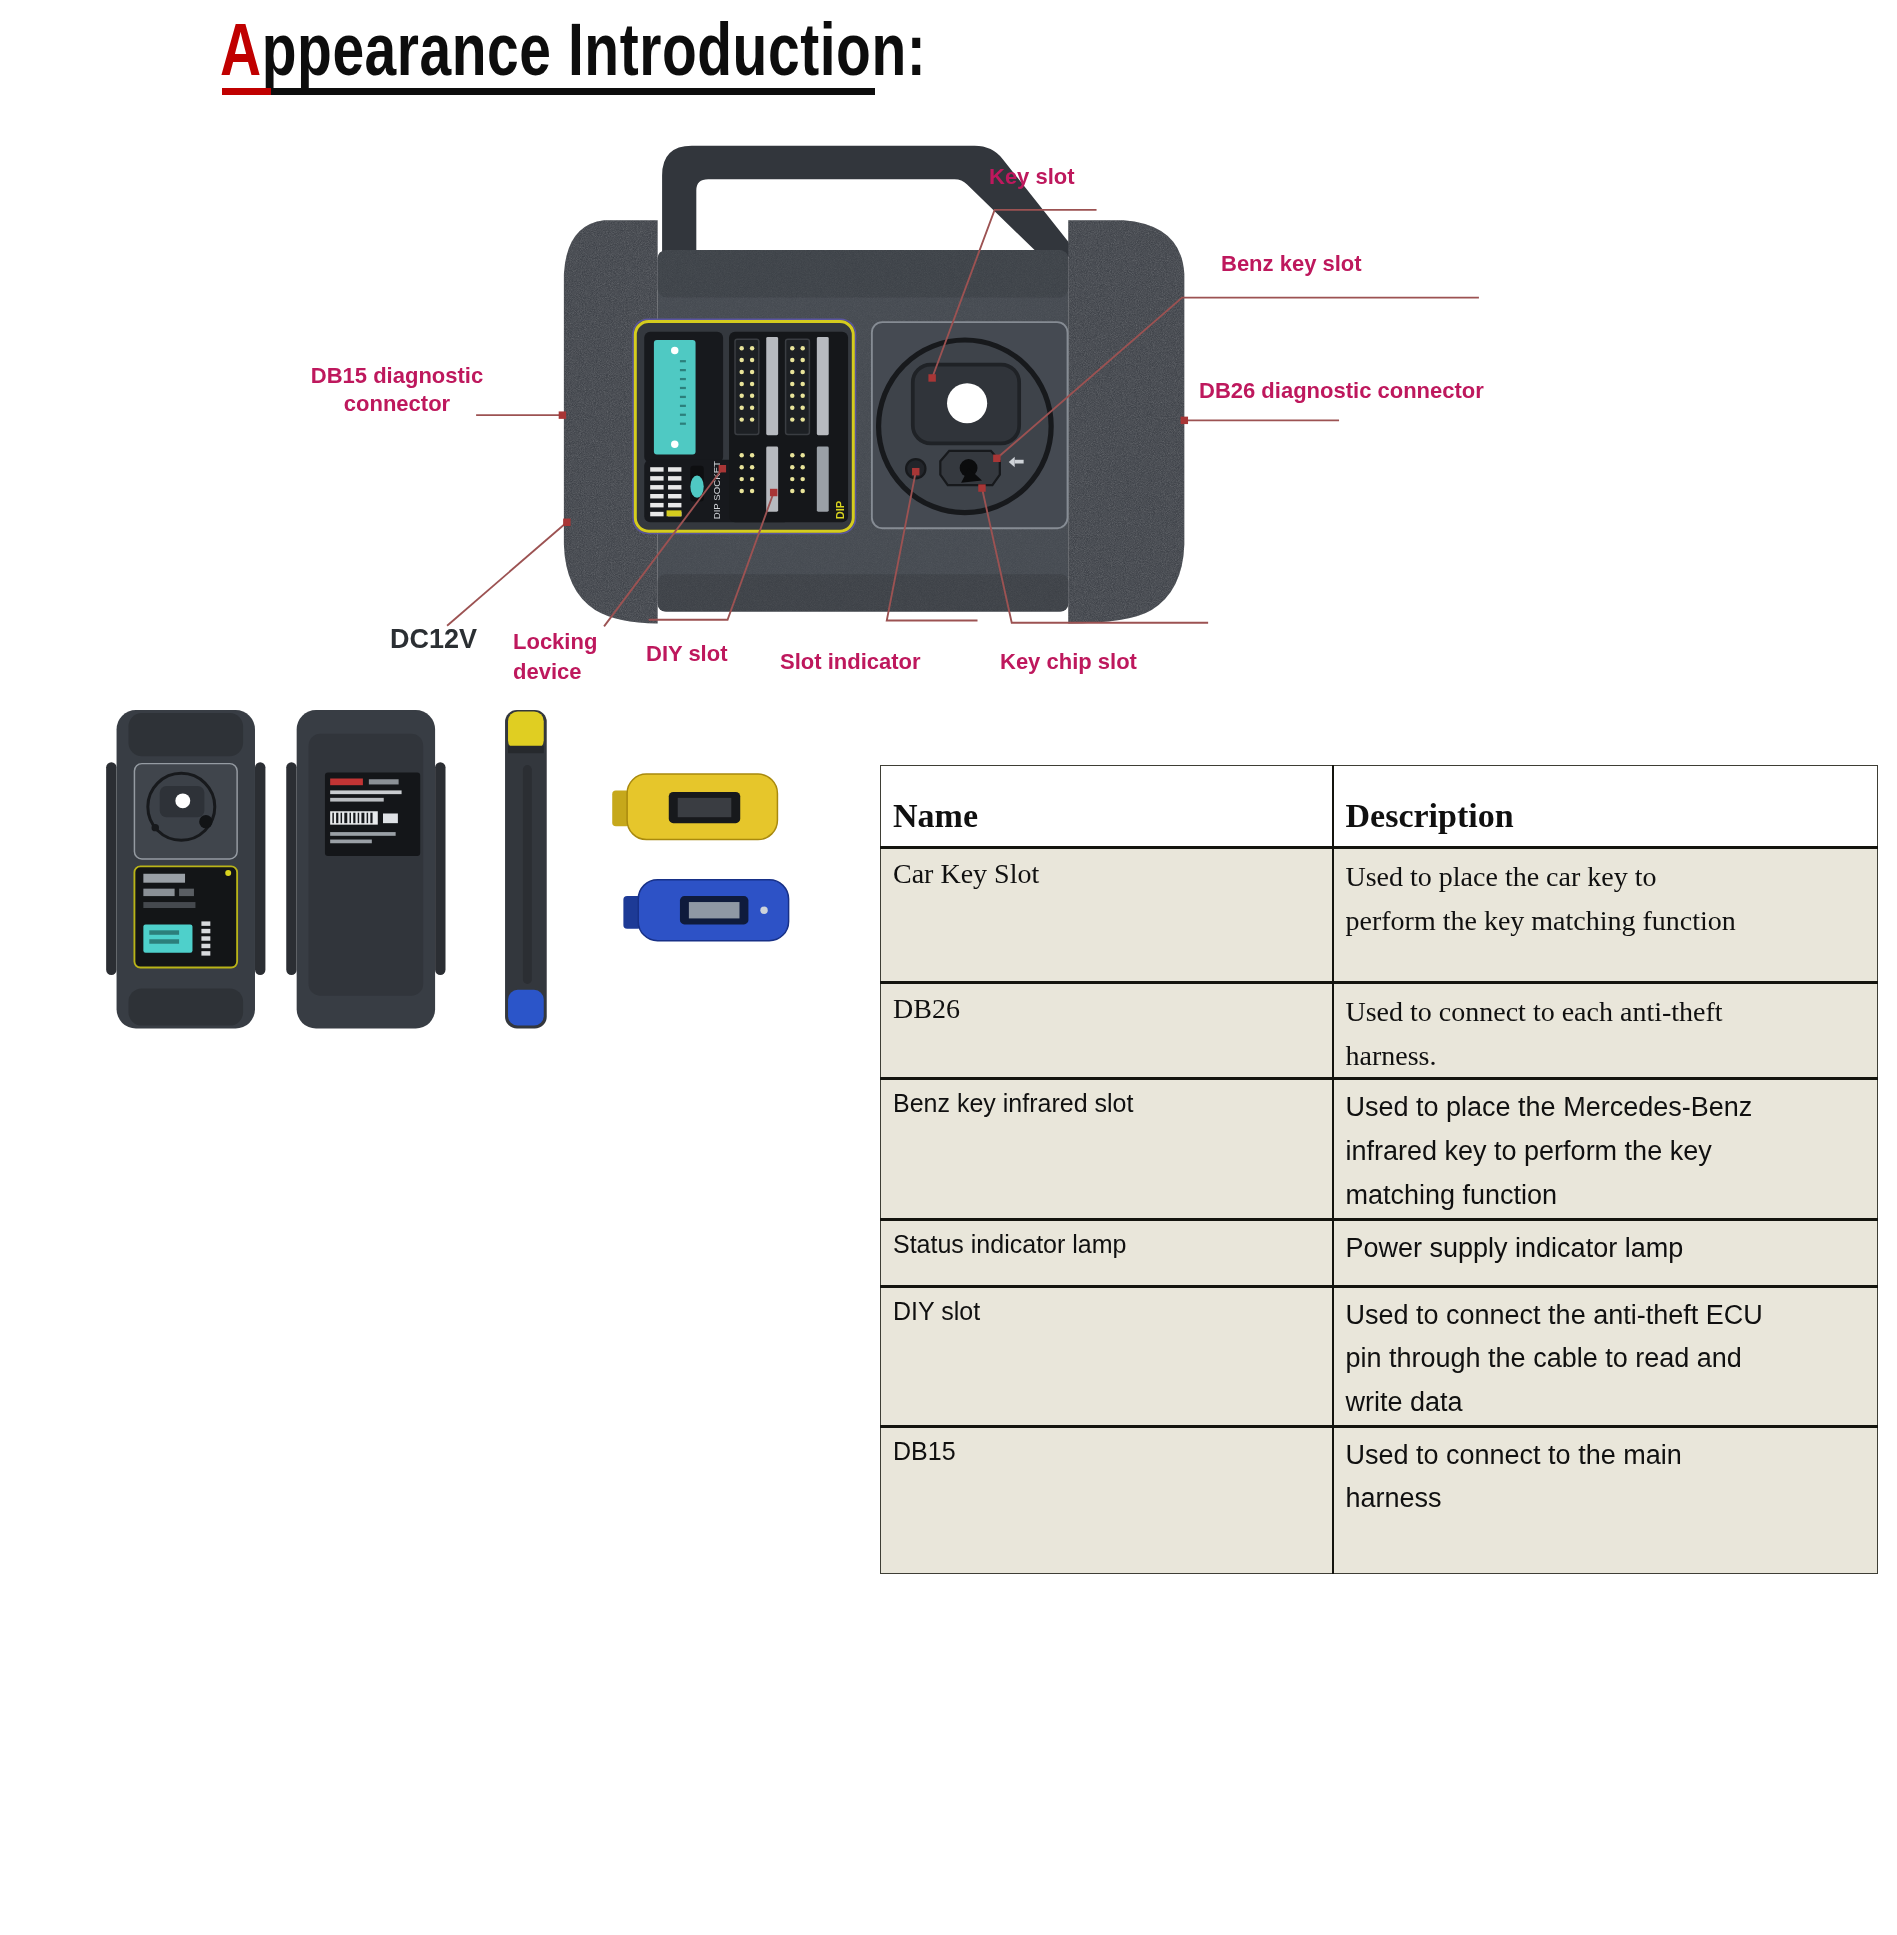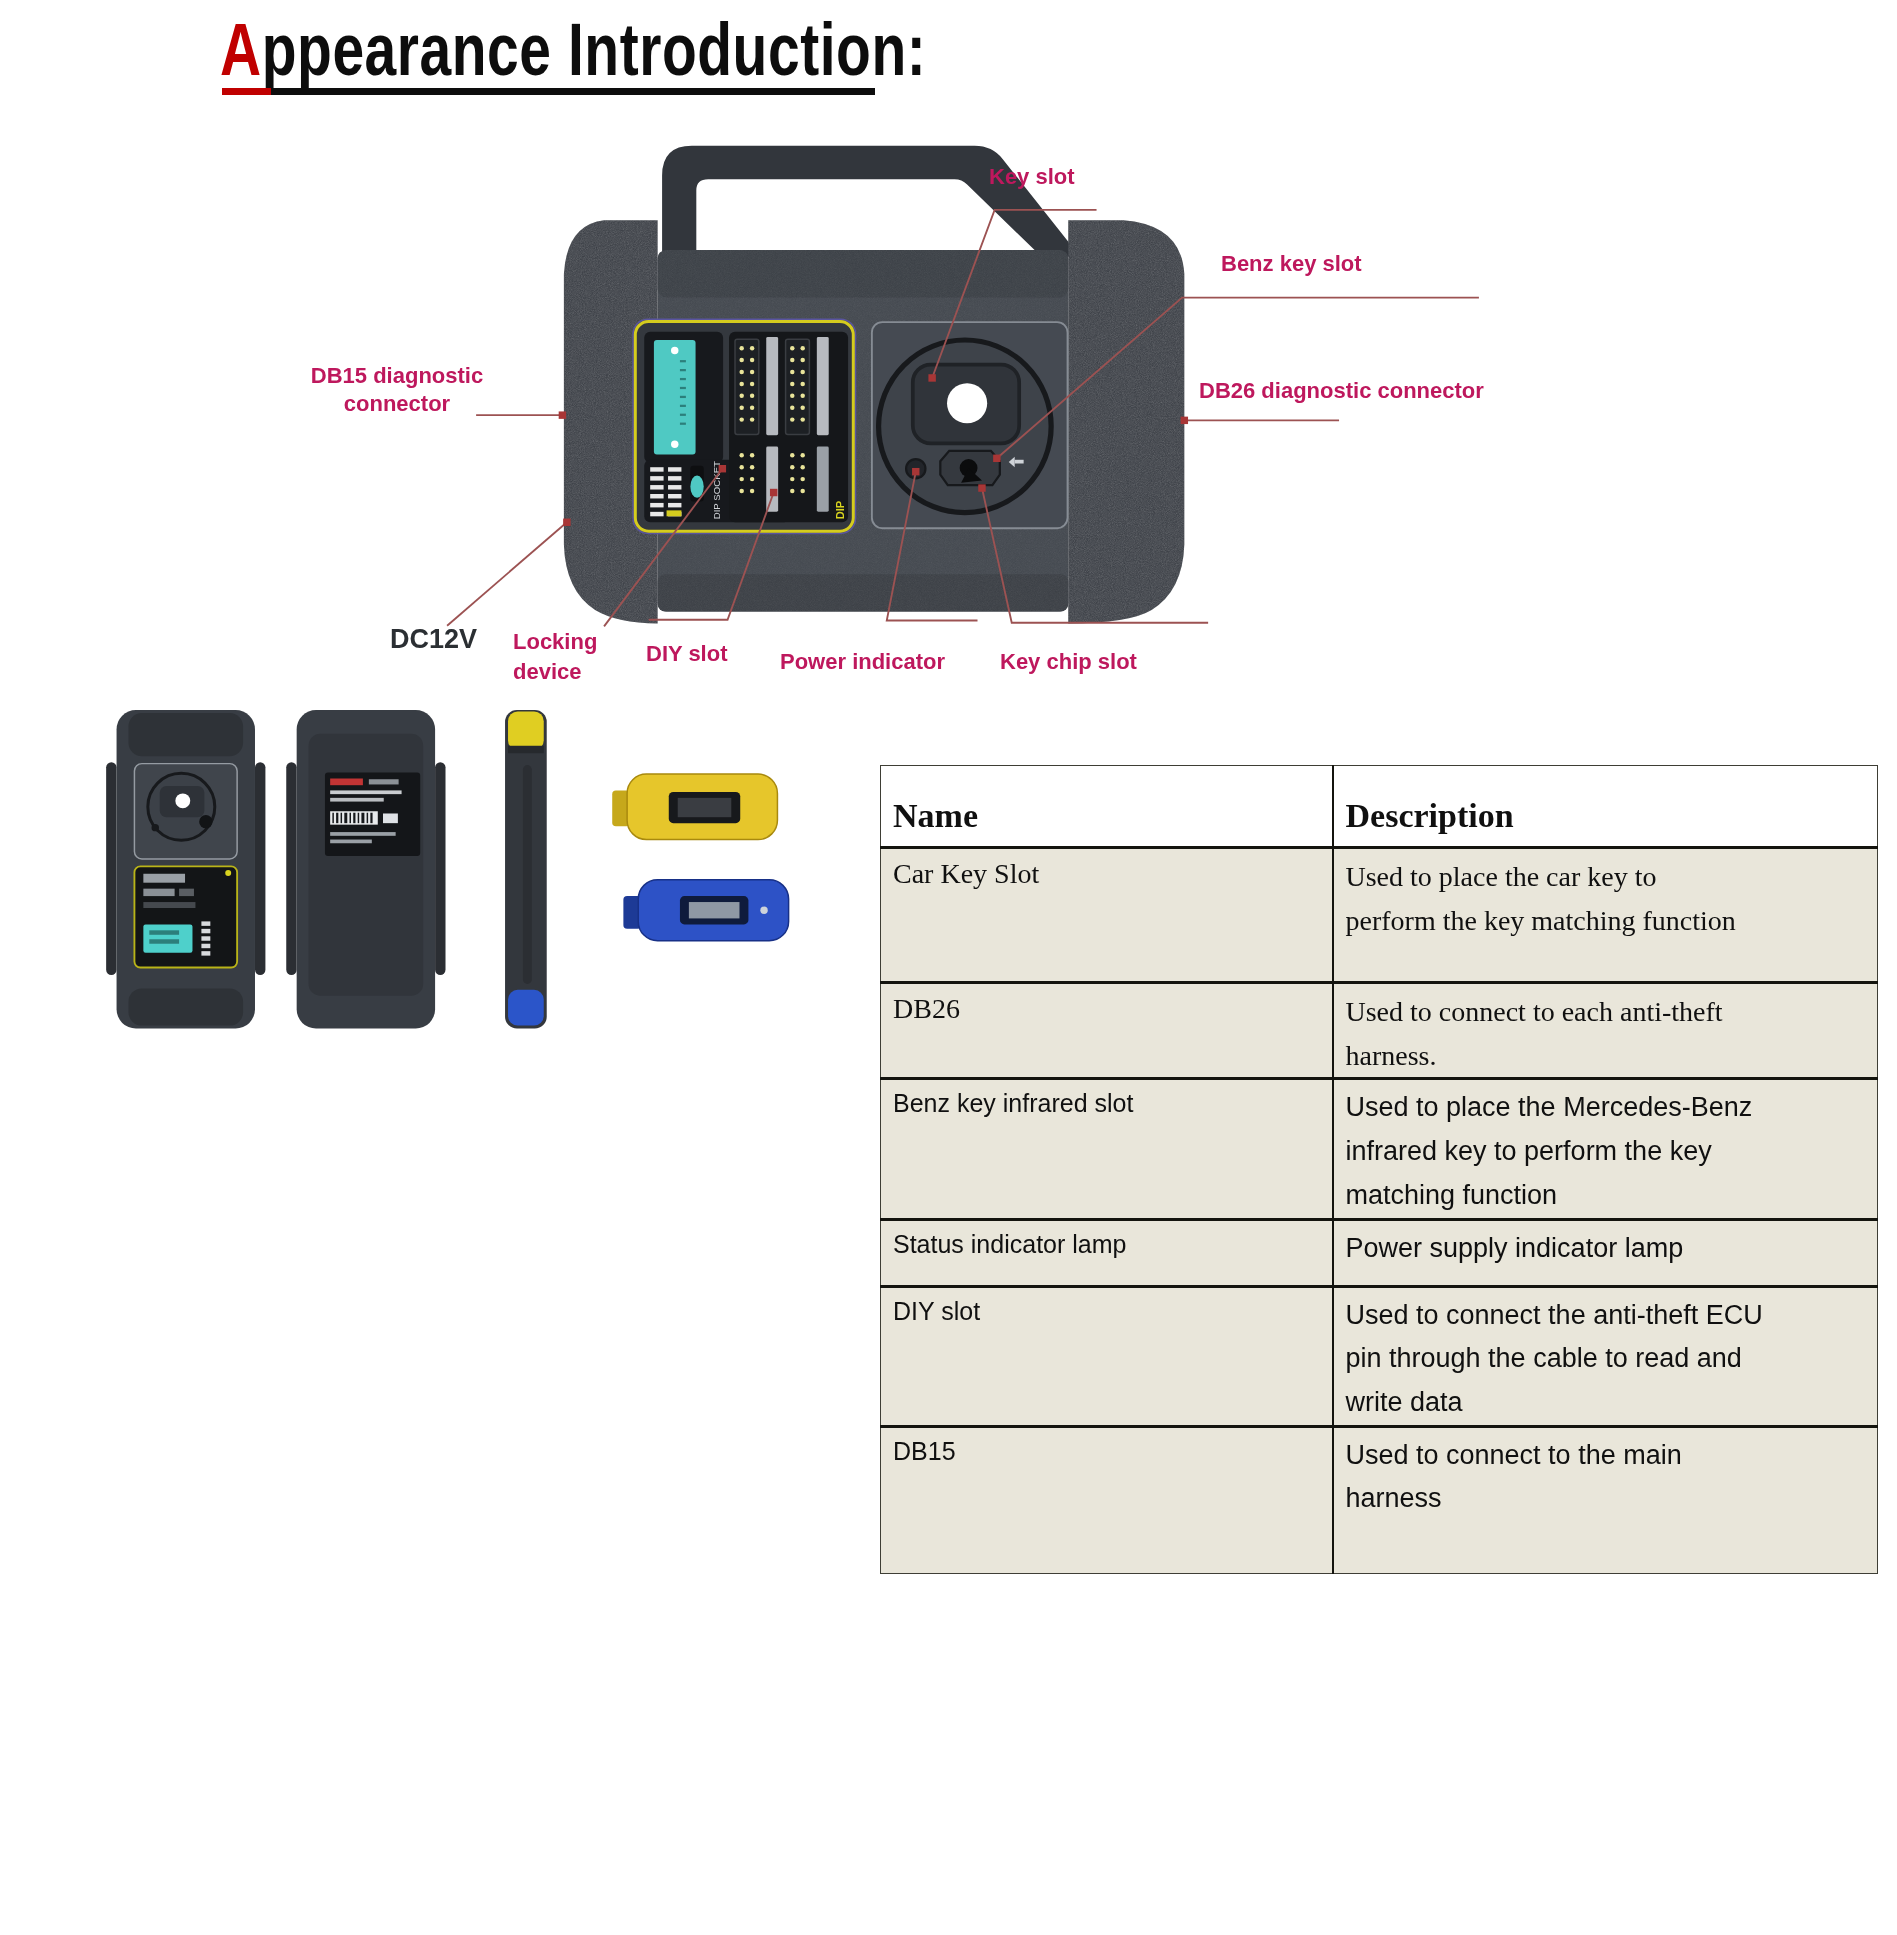--- a/index.html
+++ b/index.html
@@ -224,21 +224,21 @@
     </g>
   </svg>
 
   <div class="callout-label" id="lbl-key-slot">Key slot</div>
   <div class="callout-label" id="lbl-benz">Benz key slot</div>
   <div class="callout-label" id="lbl-db15">DB15 diagnostic connector</div>
   <div class="callout-label" id="lbl-db26">DB26 diagnostic connector</div>
   <div class="callout-label" id="lbl-dc12v">DC12V</div>
   <div class="callout-label" id="lbl-locking">Locking device</div>
   <div class="callout-label" id="lbl-diy">DIY slot</div>
-  <div class="callout-label" id="lbl-power">Power indicator</div>
+  <div class="callout-label" id="lbl-power">Slot indicator</div>
   <div class="callout-label" id="lbl-keychip">Key chip slot</div>
 
   <svg id="views-svg" width="774" height="350" viewBox="0 0 1040 470">
 
     <g>
       <rect x="62" y="82" width="14" height="286" rx="7" fill="#2b2e33"></rect>
       <rect x="262" y="82" width="14" height="286" rx="7" fill="#2b2e33"></rect>
       <rect x="76" y="12" width="186" height="428" rx="26" fill="#383d44"></rect>
       <rect x="92" y="16" width="154" height="58" rx="18" fill="#2e3237"></rect>
       <rect x="92" y="386" width="154" height="50" rx="18" fill="#2e3237"></rect>

